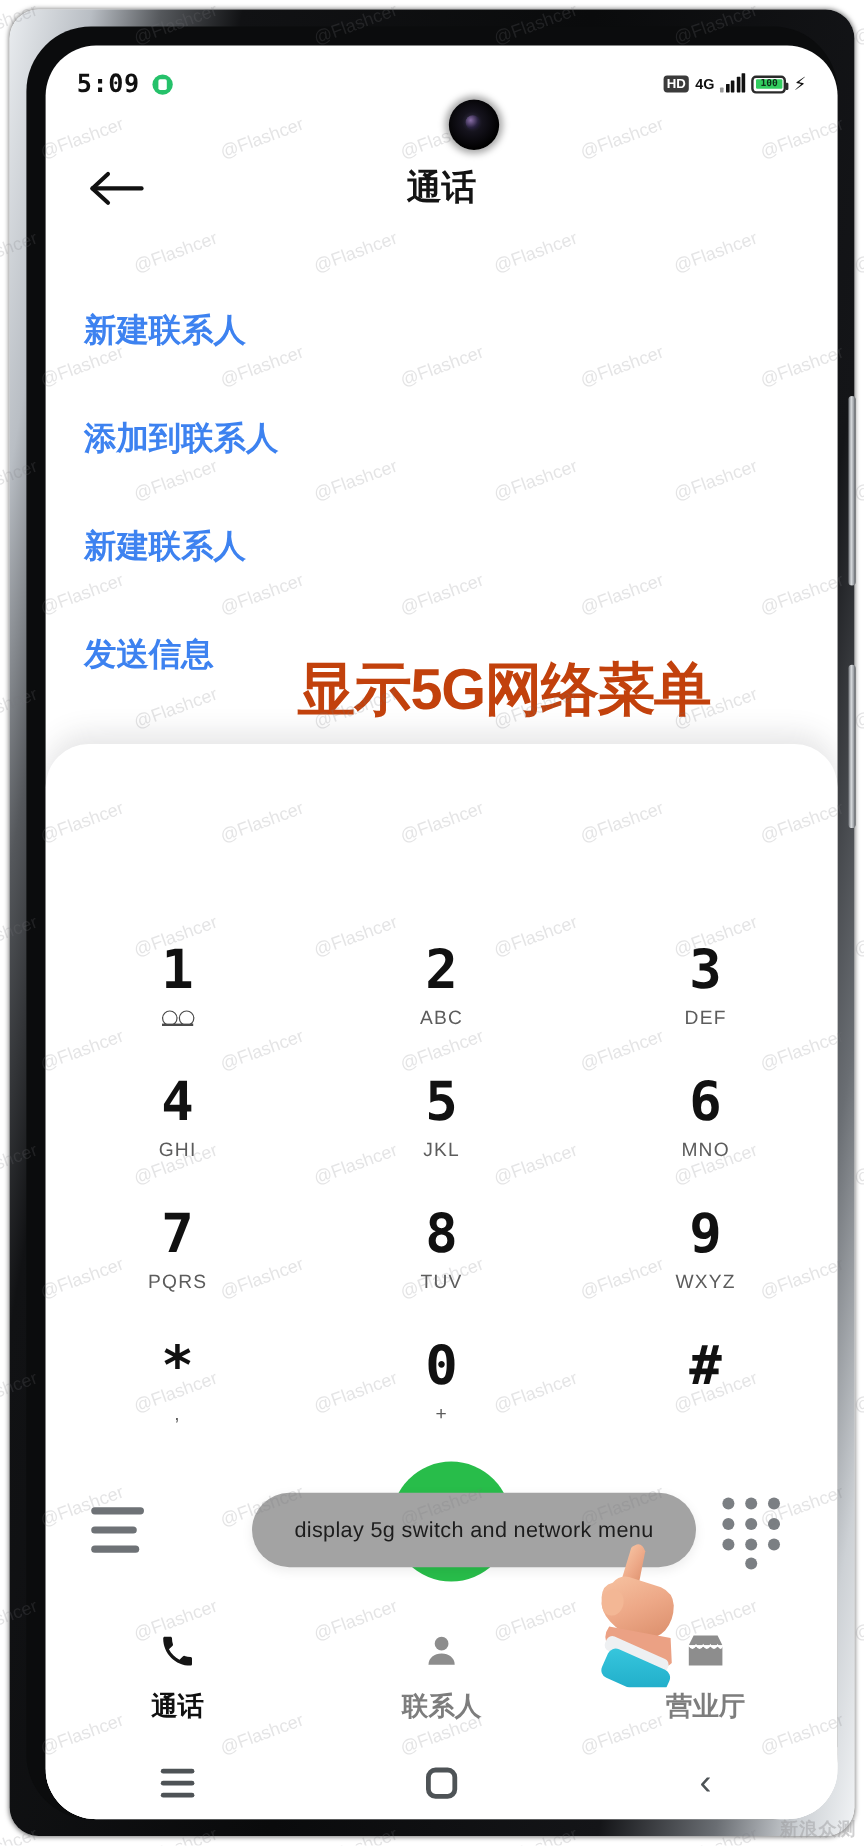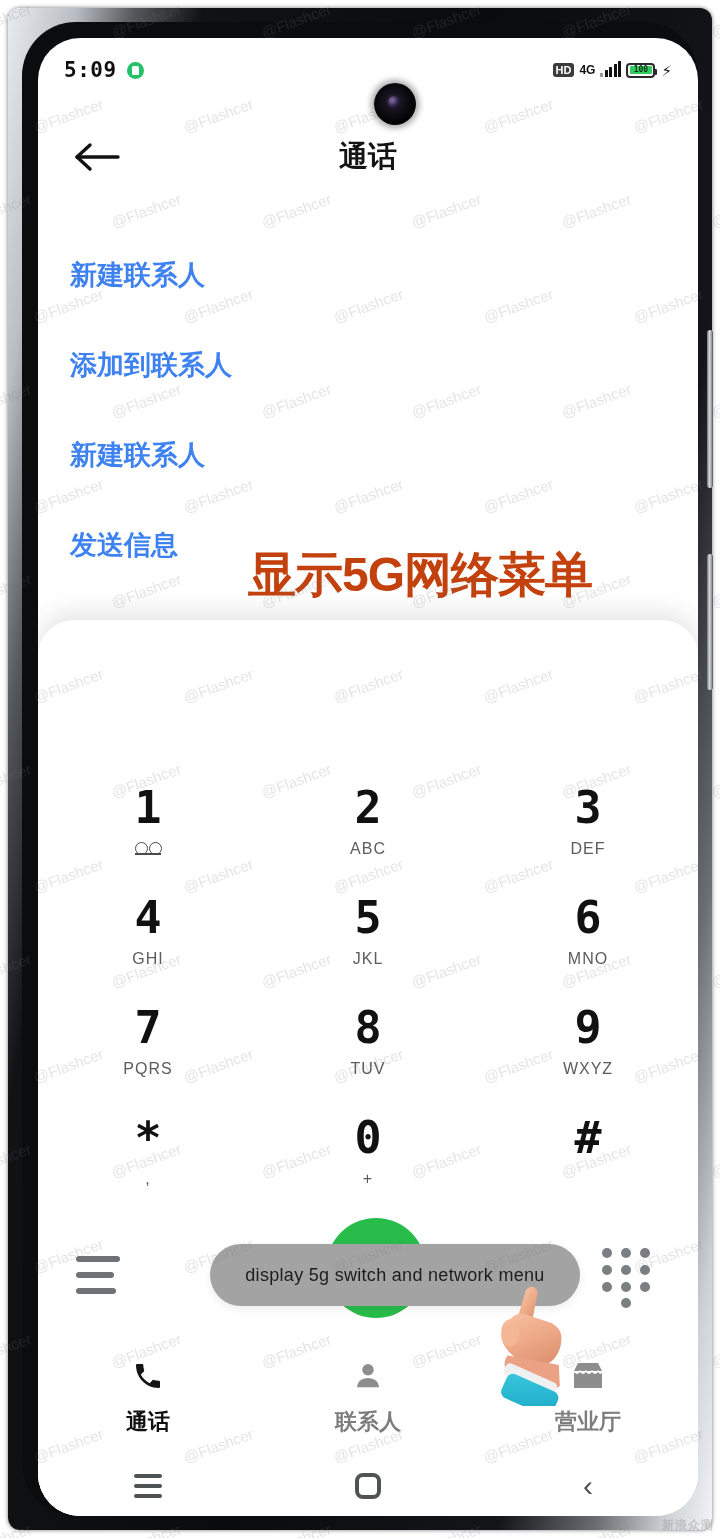--- a/index.html
+++ b/index.html
@@ -5,21 +5,21 @@
   html,body{margin:0;padding:0;}
   body{
     width:720px;height:1538px;overflow:hidden;position:relative;
     background:#ffffff;
     font-family:"Liberation Sans","DejaVu Sans",sans-serif;
   }
 
   
   #frame{
     position:absolute;left:8px;top:8px;width:704px;height:1522px;
-    border-radius:12px;
+    border-radius:24px;
     background:linear-gradient(100deg,#e9ecef 0%,#b9bec4 7%,#55585c 13%,#111214 20%,#0a0b0c 50%,#141518 78%,#6a6e73 88%,#cdd1d5 95%,#f2f4f6 100%);
     box-shadow:0 0 4px rgba(0,0,0,.55);
   }
   #frame2{
     position:absolute;left:14px;top:14px;right:14px;bottom:14px;
     border-radius:54px;background:#0b0c0d;
   }
   #screen{
     position:absolute;left:30px;top:30px;width:660px;height:1478px;
     border-radius:42px;background:#ffffff;overflow:hidden;
@@ -150,21 +150,21 @@
   .nav-recents{display:flex;flex-direction:column;gap:6px;}
   .nav-recents i{display:block;width:28px;height:4px;border-radius:2px;background:#4e5356;}
   .nav-home{width:26px;height:26px;border:4px solid #4e5356;border-radius:8px;box-sizing:border-box;}
   .nav-back{font-size:30px;color:#4e5356;line-height:1;font-weight:300;}
 
   
   #wm{position:absolute;left:0;top:0;width:720px;height:1538px;pointer-events:none;z-index:35;}
   .wmtext{position:absolute;font-size:15px;color:rgba(120,120,125,.20);
     transform:rotate(-20deg);white-space:nowrap;font-family:"Liberation Sans",sans-serif;}
   #sinawm{position:absolute;right:6px;bottom:4px;z-index:36;
-    font-size:12px;font-weight:700;color:rgba(150,150,152,.45);letter-spacing:1px;
+    font-size:15px;font-weight:700;color:rgba(150,150,152,.45);letter-spacing:1px;
     font-family:Liberation Sans, sans-serif;pointer-events:none;}
 </style>
 </head>
 <body>
 
 <div id="frame">
   <div id="frame2"></div>
   <div class="sidebtn vol"></div>
   <div class="sidebtn pwr"></div>
 

